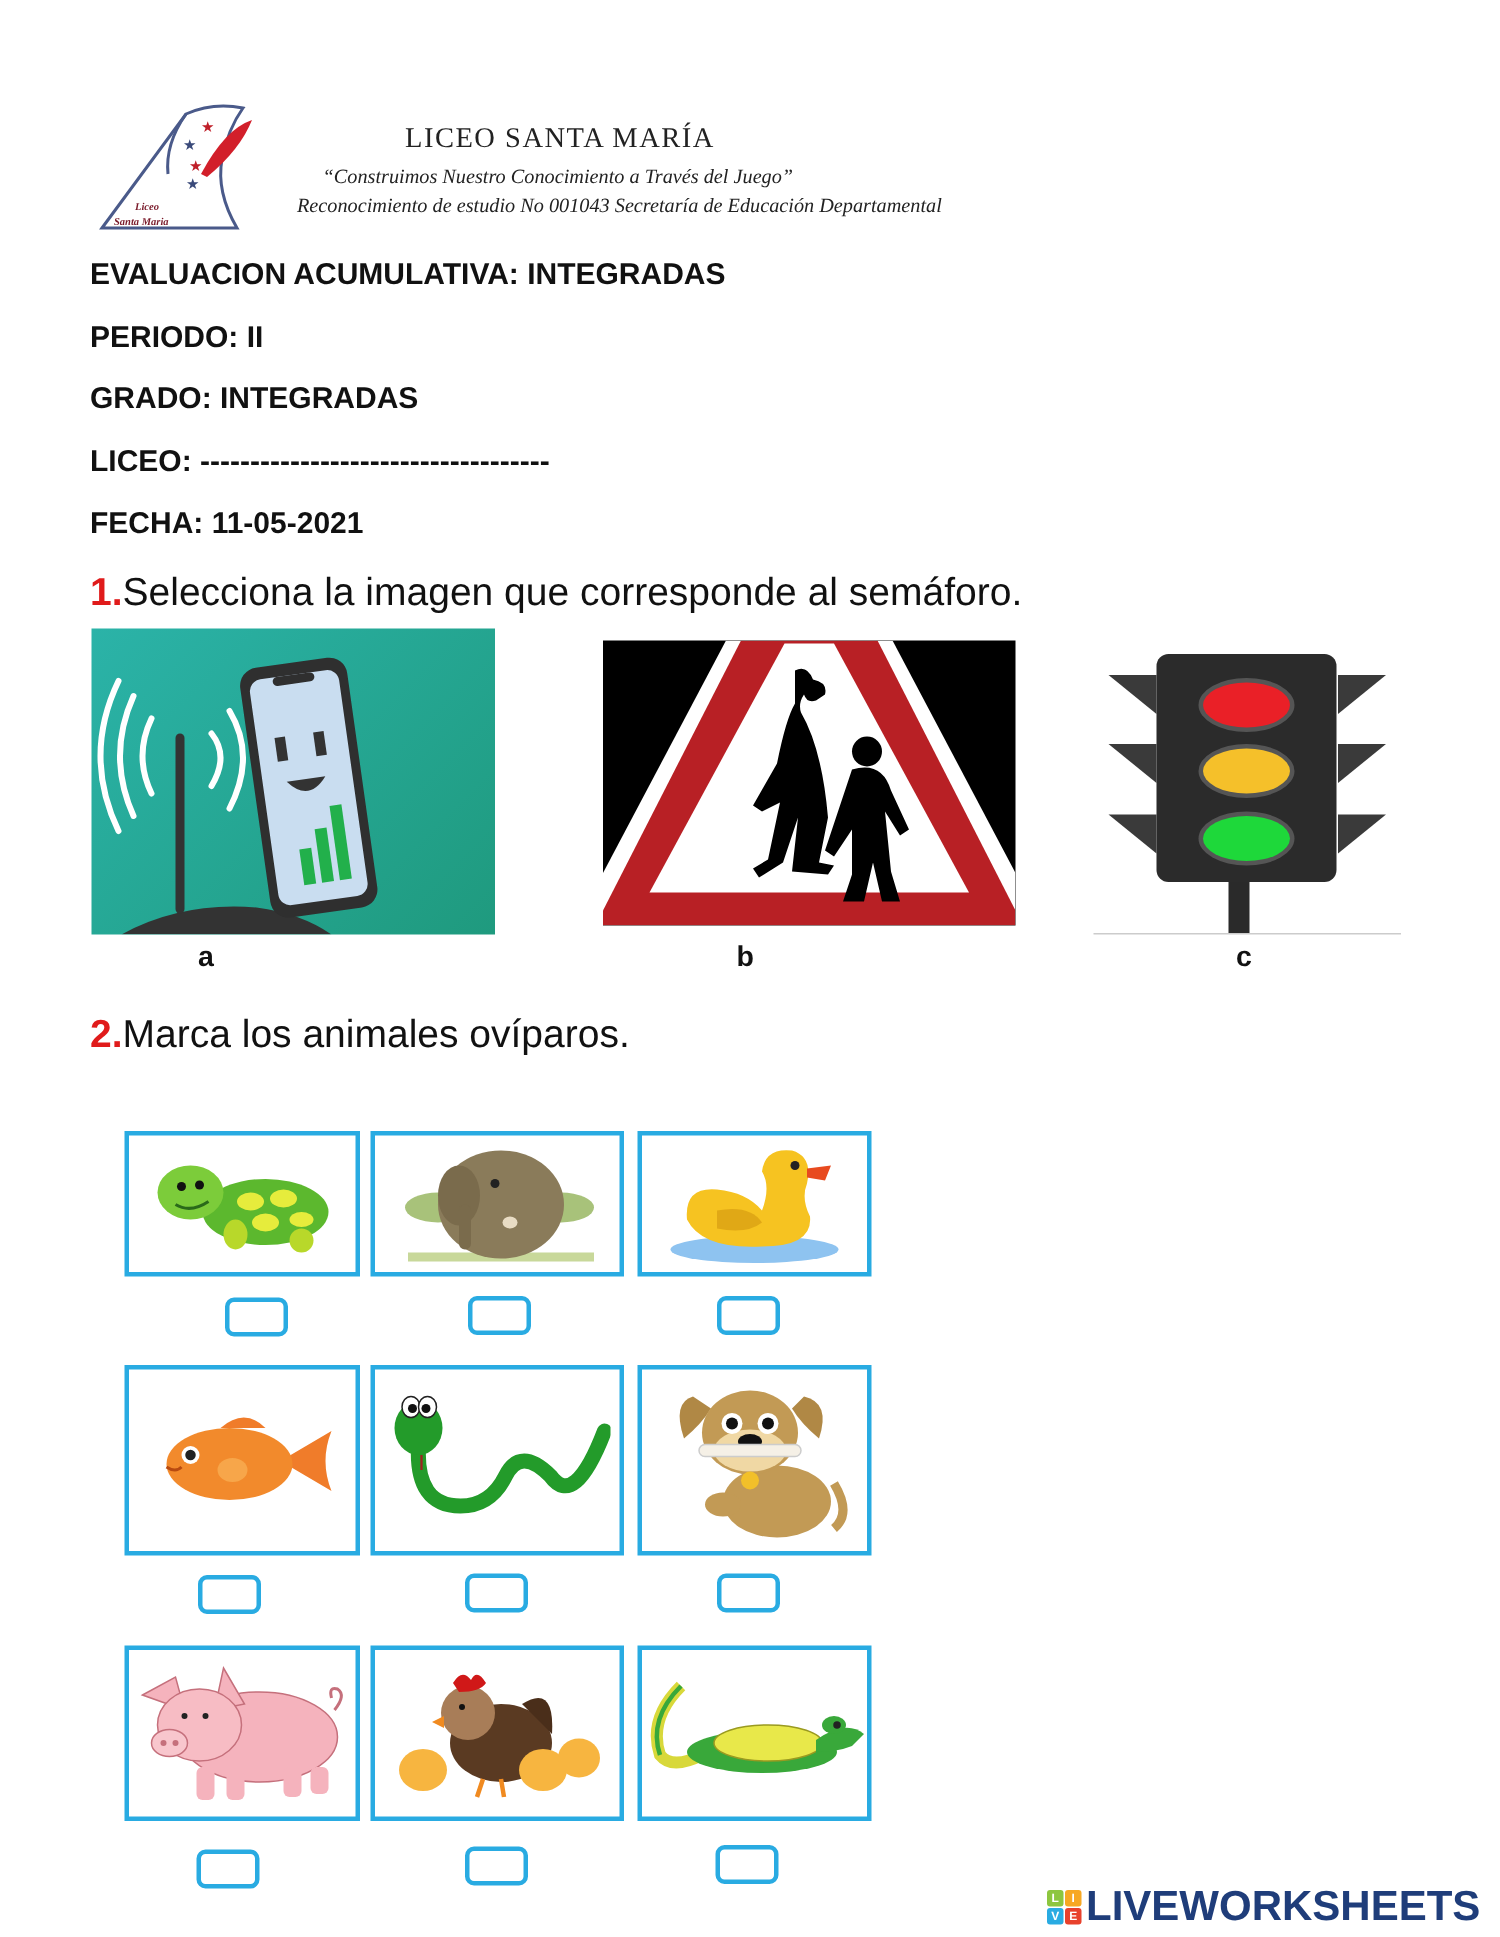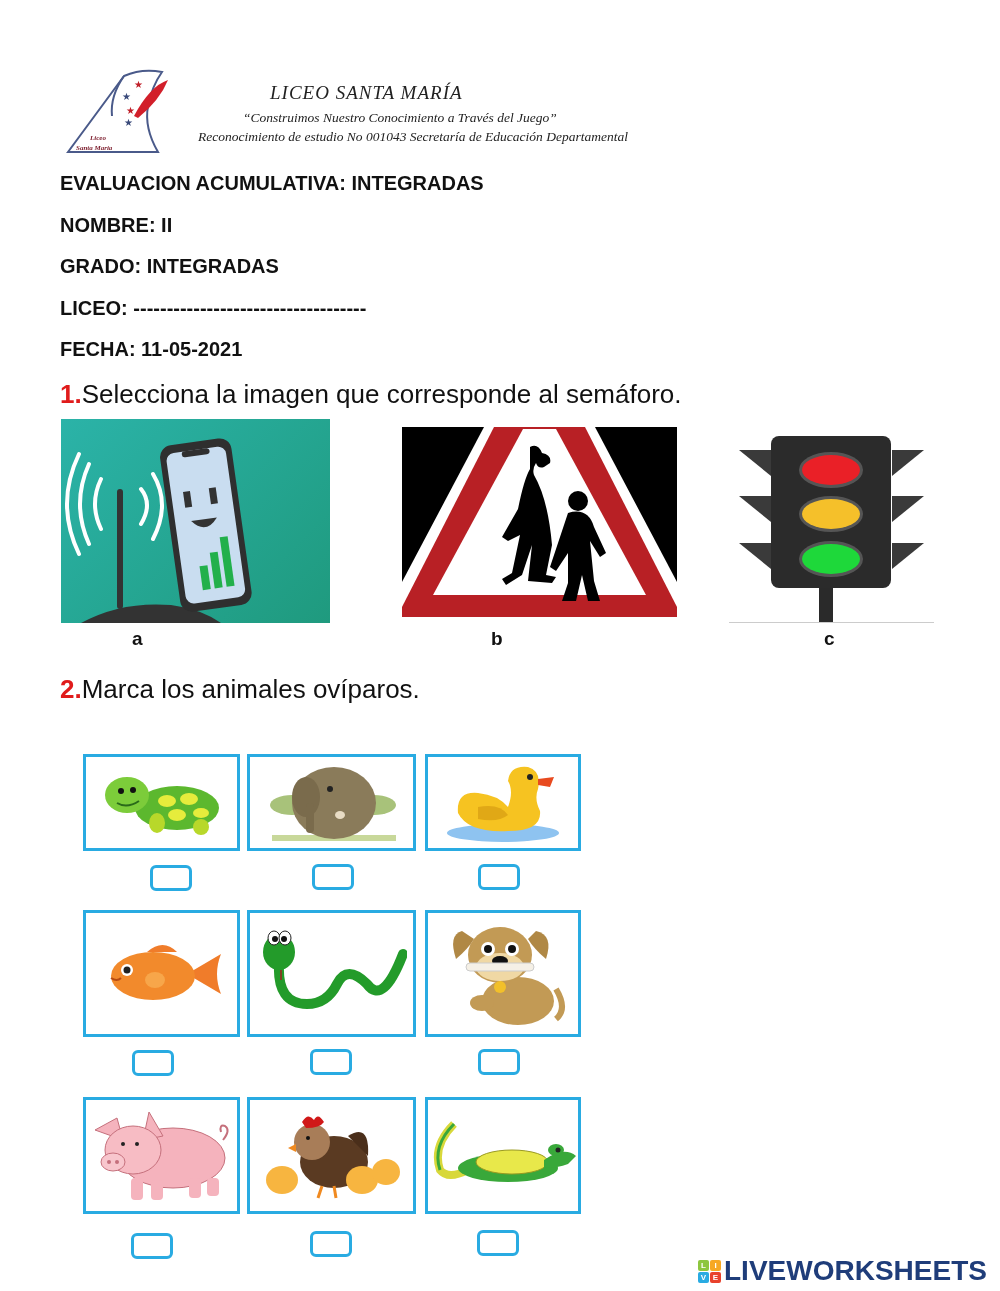--- a/index.html
+++ b/index.html
@@ -2,22 +2,22 @@
 <html><head>
 <meta charset="utf-8">
 <style>
   * { box-sizing: border-box; margin: 0; padding: 0; }
   html, body { width: 1000px; height: 1291px; background: #ffffff; overflow: hidden; }
   body { position: relative; font-family: "Liberation Sans", sans-serif; color: #111; }
   .abs { position: absolute; }
 
   
   .logo { left: 62px; top: 66px; width: 110px; height: 92px; }
-  .school-name { left: 270px; top: 82px; font-family: "Liberation Serif", serif; font-style: italic; font-size: 19px; letter-spacing: 1px; color: #222; }
-  .motto { left: 215px; top: 110px; font-family: "Liberation Serif", serif; font-style: italic; font-size: 13.5px; color: #222; margin-left: 28px; }
+  .school-name { left: 270px; top: 82px; font-family: "Liberation Serif", serif; font-size: 19px; letter-spacing: 1px; color: #222; }
+  .motto { left: 215px; top: 110px; font-family: "Liberation Serif", serif; font-style: italic; font-size: 13.5px; color: #222; }
   .recognition { left: 198px; top: 129px; font-family: "Liberation Serif", serif; font-style: italic; font-size: 13.5px; color: #222; }
 
   .info-line { left: 60px; font-weight: bold; font-size: 20px; color: #111; text-align: center; }
   .question { left: 60px; font-size: 26px; color: #111; }
   .qnum { color: #e01b1b; font-weight: bold; }
 
   
   .q1-img { overflow: hidden; }
   .opt-label { font-weight: bold; font-size: 19px; color: #111; }
 
@@ -45,21 +45,21 @@
     <text x="62" y="60" font-size="10" fill="#3a4a7a">★</text>
     <text x="28" y="74" font-size="7" font-style="italic" font-weight="bold" fill="#7a1a2a" font-family="Liberation Serif, serif">Liceo</text>
     <text x="14" y="84" font-size="7" font-style="italic" font-weight="bold" fill="#7a1a2a" font-family="Liberation Serif, serif">Santa Maria</text>
   </svg>
 </div>
 <div class="abs school-name">LICEO SANTA MARÍA</div>
 <div class="abs motto">“Construimos Nuestro Conocimiento a Través del Juego”</div>
 <div class="abs recognition">Reconocimiento de estudio No 001043 Secretaría de Educación Departamental</div>
 
 <div class="abs info-line" style="top:172px">EVALUACION ACUMULATIVA: INTEGRADAS</div>
-<div class="abs info-line" style="top:214px">NOMBRE: II</div>
+<div class="abs info-line" style="top:214px">PERIODO: II</div>
 <div class="abs info-line" style="top:255px">GRADO: INTEGRADAS</div>
 <div class="abs info-line" style="top:297px">LICEO: -----------------------------------</div>
 <div class="abs info-line" style="top:338px">FECHA: 11-05-2021</div>
 
 <div class="abs question" style="top:379px">
   <span class="qnum">1.</span><span>Selecciona la imagen que corresponde al semáforo.</span>
 </div>
 
 <div class="abs q1-img" style="left:61px; top:419px; width:269px; height:204px; background:linear-gradient(135deg,#2bb3a8,#1f9a7e);">
   <svg width="269" height="204" viewBox="0 0 269 204">

